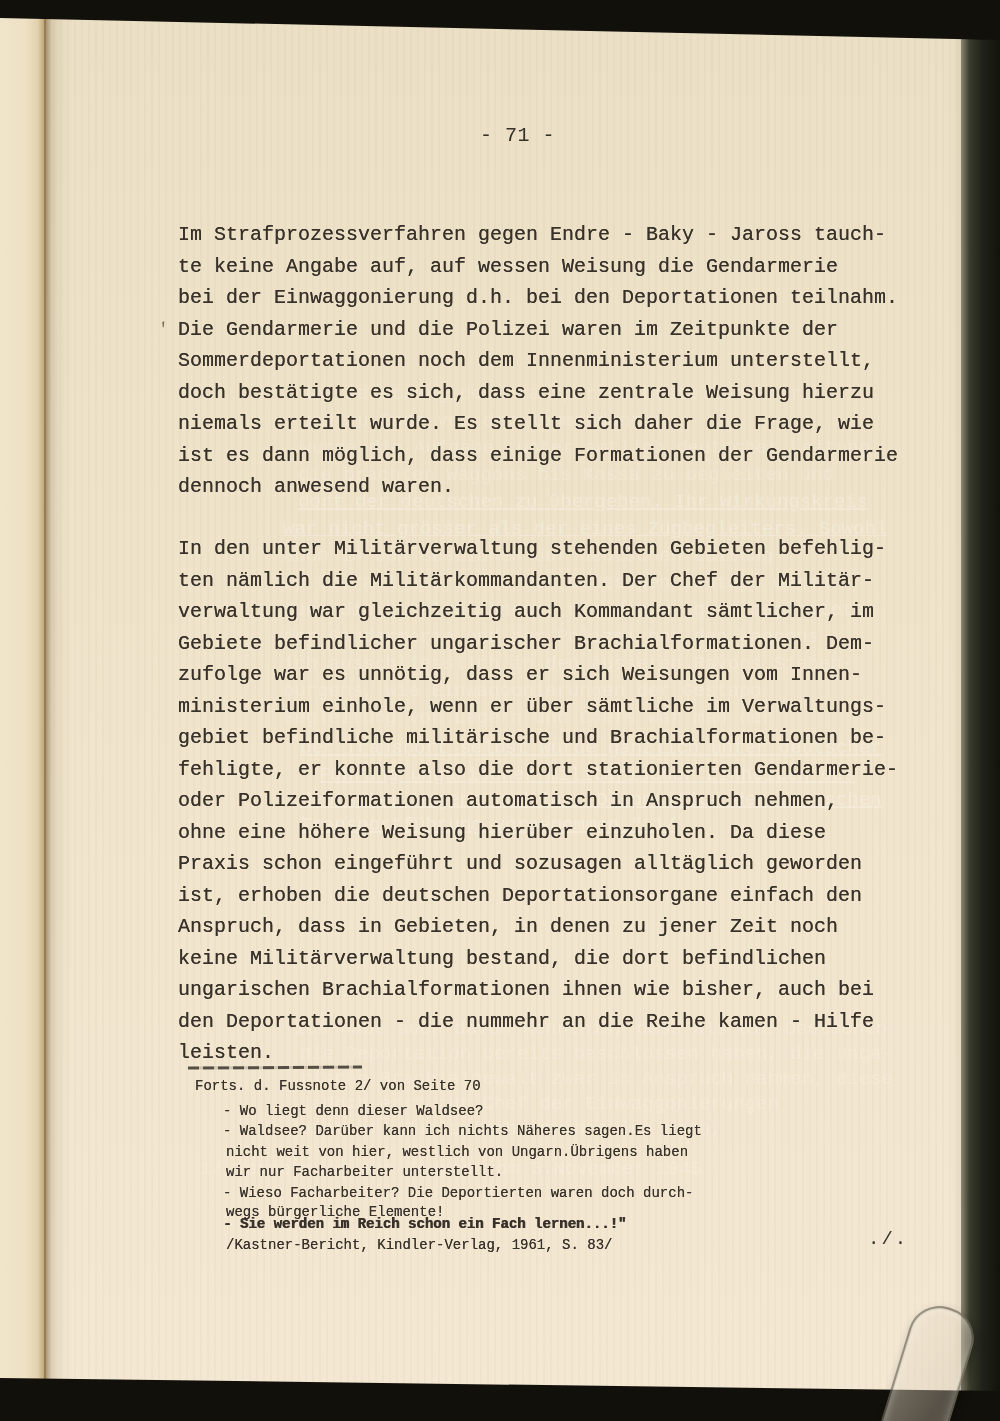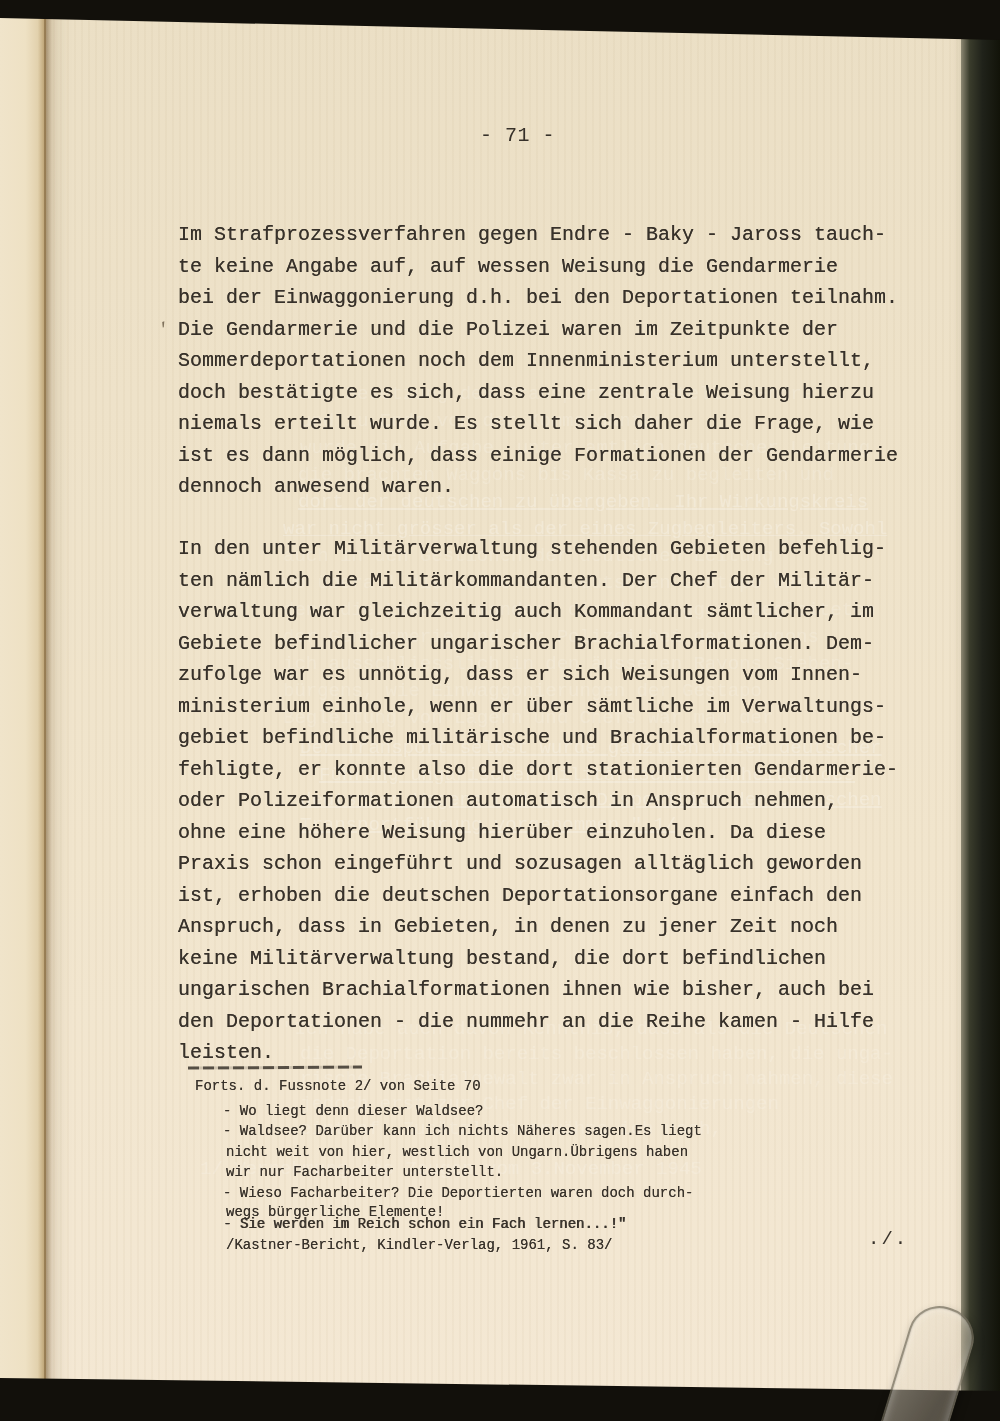--- a/index.html
+++ b/index.html
@@ -56,21 +56,21 @@
     position:absolute;left:188px;top:1066px;width:174px;height:3px;
     background:repeating-linear-gradient(90deg,rgba(58,52,44,.85) 0 11px,rgba(58,52,44,.18) 11px 15px);
     transform:rotate(-.4deg);
   }
   .footnote{position:absolute;left:195px;top:1076px;font-size:14px;line-height:20.6px;}
   .fn-line{white-space:pre;text-shadow:0 0 .5px rgba(55,49,42,.8);}
   .fn-line.ind-1{margin-left:28px;}
   .fn-line.ind-2{margin-left:31px;}
   .fn-line:nth-child(2){margin-top:4px;}
   .fn-line:nth-child(7){margin-top:-2px;}
-  .fn-line:nth-child(8){margin-top:-8px;text-shadow:.7px 0 .4px rgba(55,49,42,.9);} 
+  .fn-line:nth-child(8){margin-top:-8px;text-shadow:.7px 0 .4px rgba(55,49,42,.9);font-weight:bold;} 
   .continuation-mark{position:absolute;left:868px;top:1228px;font-size:19px;letter-spacing:2px;}
   
   .ghost-layer{position:absolute;inset:0;z-index:2;}
   .ghost-line{
     position:absolute;white-space:pre;font-size:19px;color:#ffffff;
     opacity:.16;filter:blur(.4px);
   }
   .ghost-line.u{opacity:.24;text-decoration:underline;text-decoration-thickness:1.5px;}
   
   .plastic-strip{

